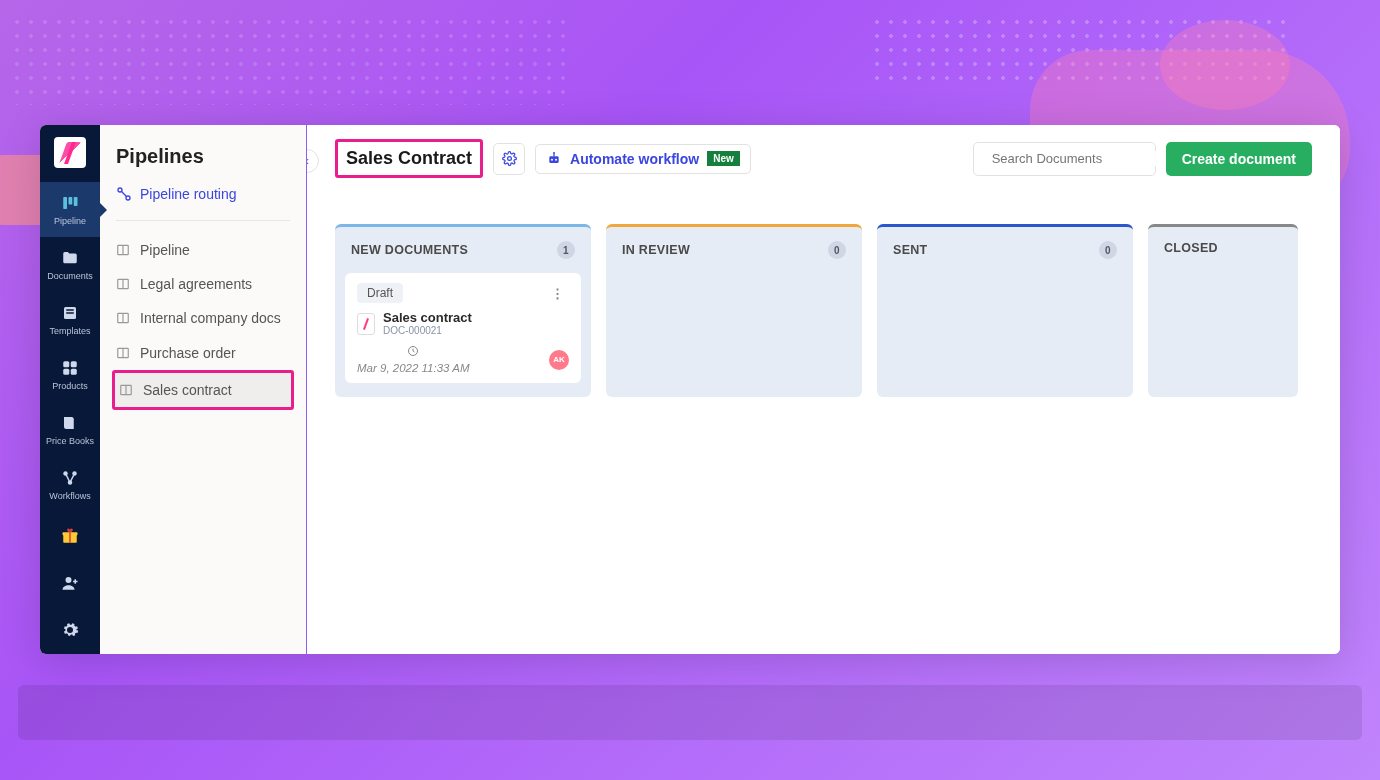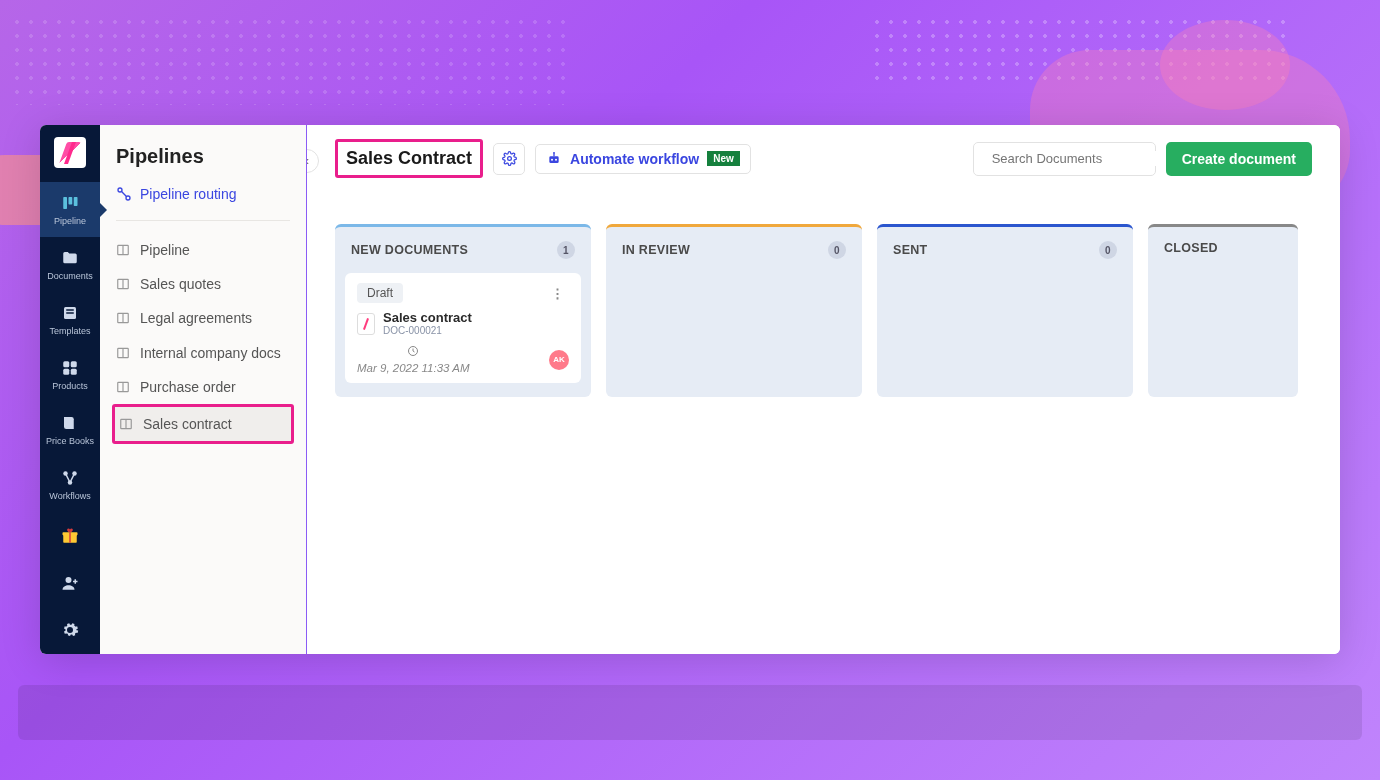--- a/index.html
+++ b/index.html
@@ -493,27 +493,20 @@
         </svg>
       <span>Pipeline routing</span>
     </div>
     <div class="sidebar-divider"></div>
     <div class="sidebar-list-item">
       <svg viewBox="0 0 24 24" fill="none" stroke="currentColor" stroke-width="2">
           <rect x="3" y="4" width="18" height="16" rx="1"></rect>
           <path d="M12 4v16"></path>
         </svg>
       <span>Pipeline</span>
-    </div>
-    <div class="sidebar-list-item">
-      <svg viewBox="0 0 24 24" fill="none" stroke="currentColor" stroke-width="2">
-          <rect x="3" y="4" width="18" height="16" rx="1"></rect>
-          <path d="M12 4v16"></path>
-        </svg>
-      <span>Sales quotes</span>
     </div>
     <div class="sidebar-list-item">
       <svg viewBox="0 0 24 24" fill="none" stroke="currentColor" stroke-width="2">
           <rect x="3" y="4" width="18" height="16" rx="1"></rect>
           <path d="M12 4v16"></path>
         </svg>
       <span>Legal agreements</span>
     </div>
     <div class="sidebar-list-item">
       <svg viewBox="0 0 24 24" fill="none" stroke="currentColor" stroke-width="2">

